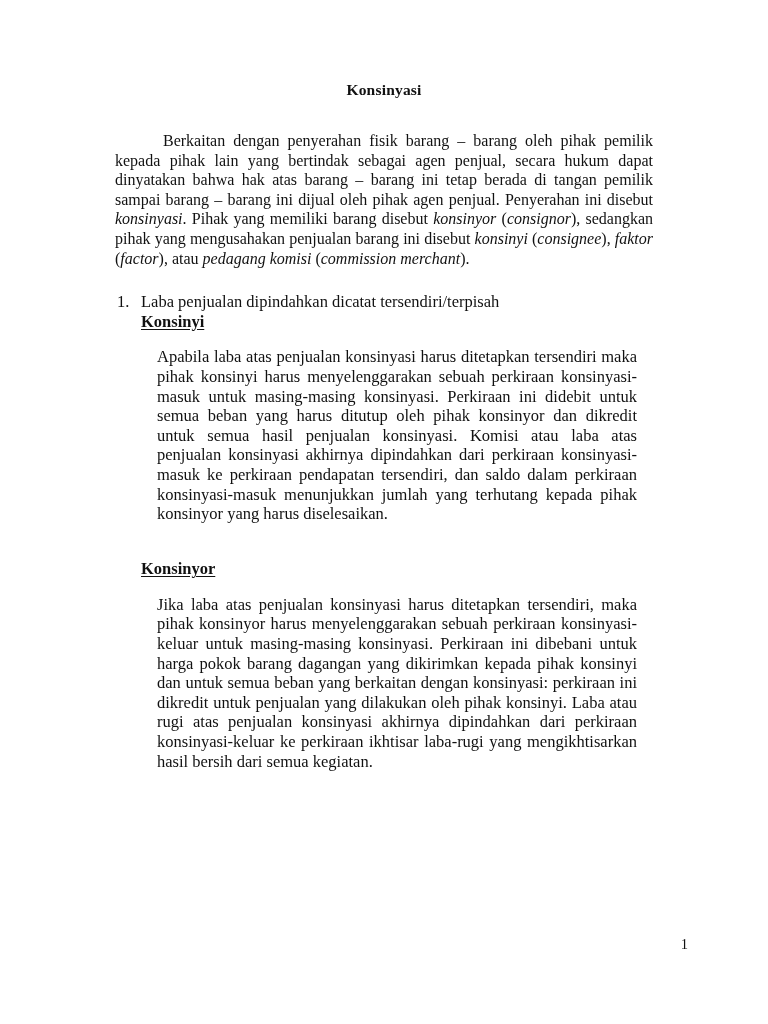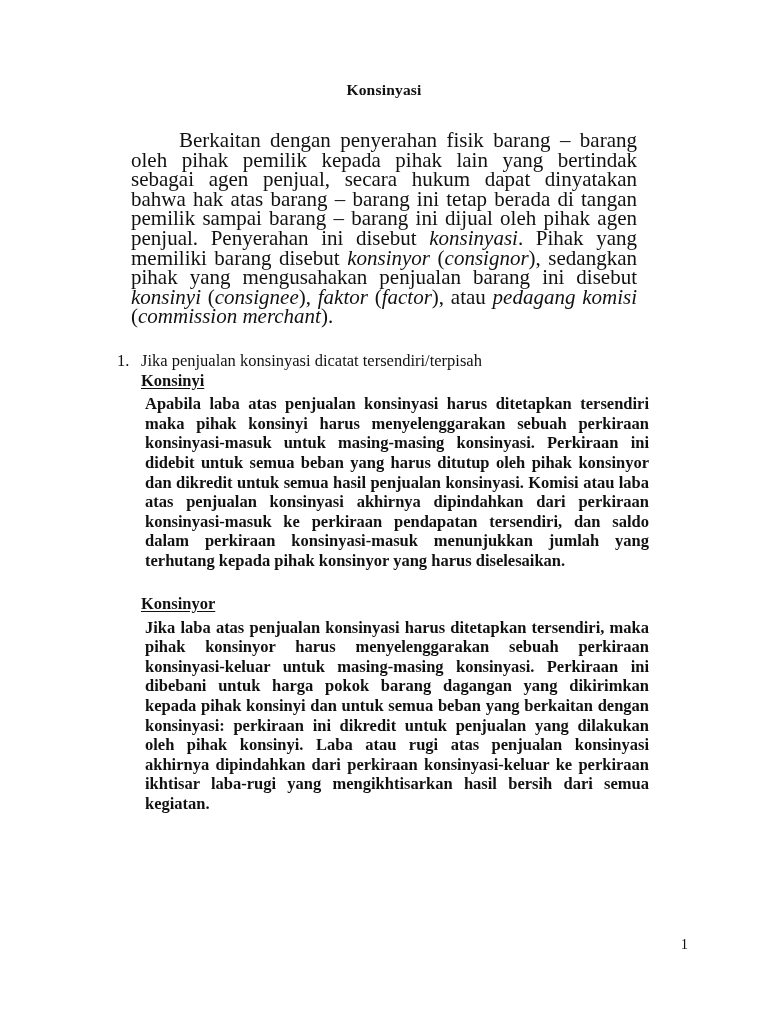--- a/index.html
+++ b/index.html
@@ -31,25 +31,25 @@
   }
   .doc-title {
     font-size: 15.5px;
     font-weight: bold;
     text-align: center;
     letter-spacing: 0.2px;
     margin: 0 0 32px 0;
     line-height: 19px;
   }
   .body-para {
-    font-size: 21px;
+    font-size: 16px;
     line-height: 19.6px;
     text-align: justify;
     text-justify: inter-word;
-    margin: 16px;
+    margin: 0;
     hyphens: none;
   }
   .body-para.first {
     text-indent: 48px;
   }
   .section-heading {
     font-size: 16.5px;
     font-weight: bold;
     text-decoration: underline;
     text-underline-offset: 2px;
@@ -86,22 +86,21 @@
     text-underline-offset: 2px;
     line-height: 19.6px;
     margin: 0;
     display: inline-block;
   }
   .sub-para {
     font-size: 16.5px;
     line-height: 19.6px;
     text-align: justify;
     text-justify: inter-word;
-    margin: 4px;
-    font-weight: bold;
+    margin: 16px;
   }
   .spacer-line {
     height: 19.6px;
   }
   em.it {
     font-style: italic;
   }
   .page-number {
     position: absolute;
     right: 72px;
@@ -119,21 +118,21 @@
   <div class="content">
 
     <h1 class="doc-title">Konsinyasi</h1>
 
     <p class="body-para first" id="intro-paragraph">Berkaitan dengan penyerahan fisik barang – barang oleh pihak pemilik kepada pihak lain yang bertindak sebagai agen penjual, secara hukum dapat dinyatakan bahwa hak atas barang – barang ini tetap berada di tangan pemilik sampai barang – barang ini dijual oleh pihak agen penjual. Penyerahan ini disebut <em class="it">konsinyasi</em>. Pihak yang memiliki barang disebut <em class="it">konsinyor</em> (<em class="it">consignor</em>), sedangkan pihak yang mengusahakan penjualan barang ini disebut <em class="it">konsinyi</em> (<em class="it">consignee</em>), <em class="it">faktor</em> (<em class="it">factor</em>), atau <em class="it">pedagang komisi</em> (<em class="it">commission merchant</em>).</p>
 
 
     <ol class="numbered-list">
       <li class="numbered-item">
         <span class="item-marker">1.</span>
-        <div class="item-title">Jika penjualan konsinyasi dicatat tersendiri/terpisah</div>
+        <div class="item-title">Laba penjualan dipindahkan dicatat tersendiri/terpisah</div>
 
         <div class="sub-heading">Konsinyi</div>
         <p class="sub-para">Apabila laba atas penjualan konsinyasi harus ditetapkan tersendiri maka pihak konsinyi harus menyelenggarakan sebuah perkiraan konsinyasi-masuk untuk masing-masing konsinyasi. Perkiraan ini didebit untuk semua beban yang harus ditutup oleh pihak konsinyor dan dikredit untuk semua hasil penjualan konsinyasi. Komisi atau laba atas penjualan konsinyasi akhirnya dipindahkan dari perkiraan konsinyasi-masuk ke perkiraan pendapatan tersendiri, dan saldo dalam perkiraan konsinyasi-masuk menunjukkan jumlah yang terhutang kepada pihak konsinyor yang harus diselesaikan.</p>
 
         <div class="spacer-line"></div>
 
         <div class="sub-heading">Konsinyor </div>
         <p class="sub-para">Jika laba atas penjualan konsinyasi harus ditetapkan tersendiri, maka pihak konsinyor harus menyelenggarakan sebuah perkiraan konsinyasi-keluar untuk masing-masing konsinyasi. Perkiraan ini dibebani untuk harga pokok barang dagangan yang dikirimkan kepada pihak konsinyi dan untuk semua beban yang berkaitan dengan konsinyasi: perkiraan ini dikredit untuk penjualan yang dilakukan oleh pihak konsinyi. Laba atau rugi atas penjualan konsinyasi akhirnya dipindahkan dari perkiraan konsinyasi-keluar ke perkiraan ikhtisar laba-rugi yang mengikhtisarkan hasil bersih dari semua kegiatan.</p>
       </li>
     </ol>

